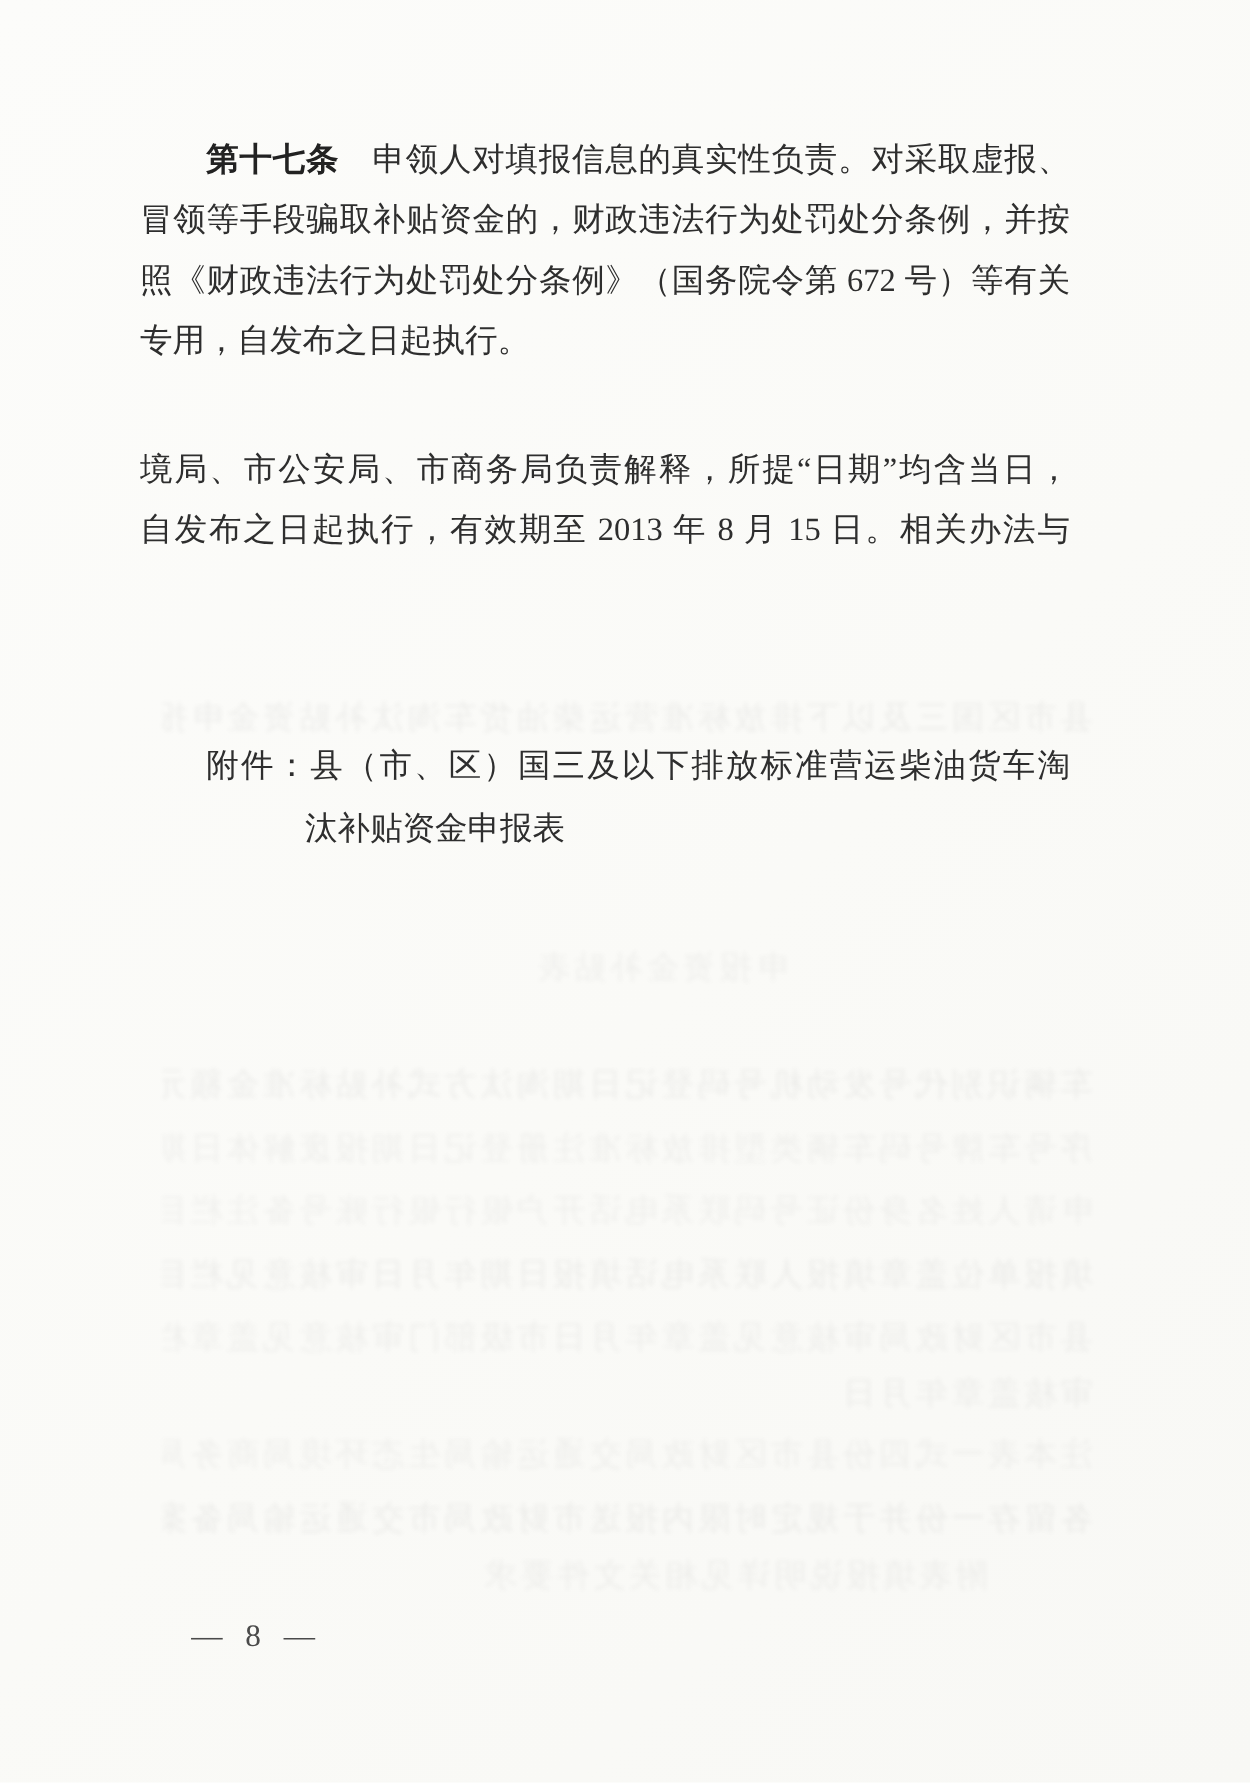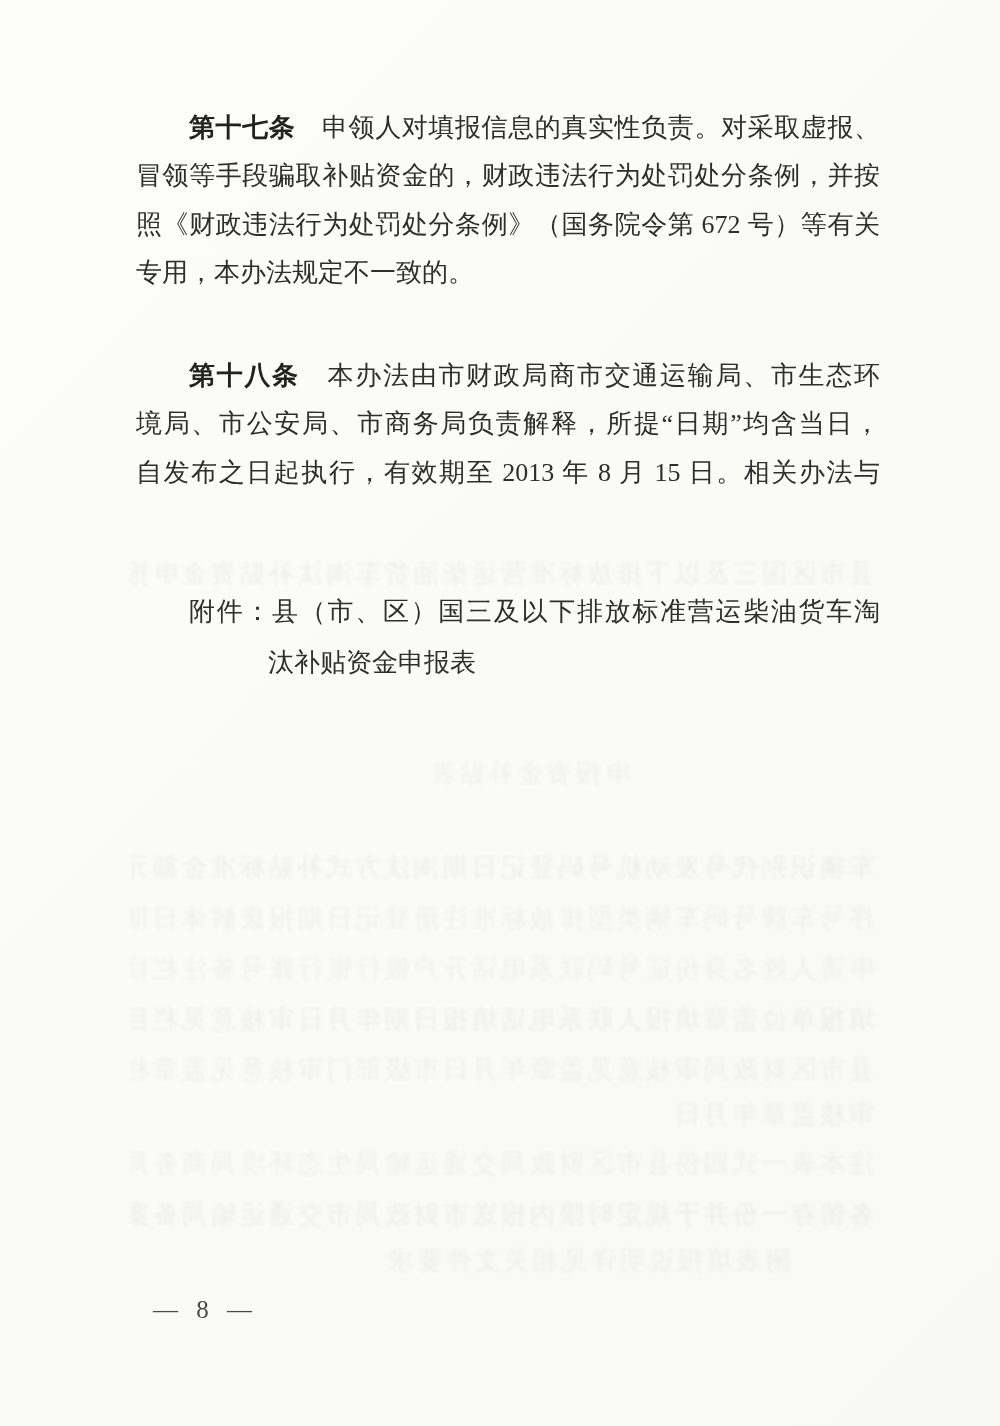--- a/index.html
+++ b/index.html
@@ -4,33 +4,33 @@
 <style>
   html,body{margin:0;padding:0;}
   body{
     width:1000px;height:1426px;position:relative;overflow:hidden;
     background:linear-gradient(135deg,#fcfcfa 0%,#fafaf7 55%,#f8f8f5 100%);
     font-family:"Liberation Serif","DejaVu Serif",serif;
     color:#2b2b2b;
   }
   .page{position:absolute;inset:0;}
   .textblock{
-    position:absolute;left:136px;width:744px;
+    position:absolute;left:112px;width:744px;
     font-size:26px;line-height:48.4px;
     color:#2e2e2e;
     text-align:justify;
   }
   #para-17{top:104px;}
   #para-18{top:352px;}
   .line{width:744px;text-align:justify;text-align-last:justify;}
   .line.endline{text-align-last:left;}
   .line.indent{text-indent:53px;}
   .hd{font-weight:bold;color:#222;}
   #attachment{top:588px;line-height:50px;}
-  #attachment .att-l1{text-indent:53px;text-align:justify;text-align-last:justify;font-family:Liberation Mono, monospace;}
+  #attachment .att-l1{text-indent:53px;text-align:justify;text-align-last:justify;}
   #attachment .att-l2{padding-left:132px;text-align:center;text-align-last:left;}
   #footer{
     position:absolute;left:153px;top:1296px;
     font-size:25px;letter-spacing:6px;color:#4a4a4a;
   }
   
   .bleed{
     position:absolute;height:36px;
     font-size:26px;color:#6b6b6b;opacity:.085;
     filter:blur(1.5px);transform:scaleX(-1);
@@ -51,25 +51,24 @@
 </style>
 </head>
 <body>
 
 <div class="page">
 
   <div class="textblock" id="para-17">
     <div class="line indent"><span class="hd">第十七条</span><span>　申领人对填报信息的真实性负责。对采取虚报、</span></div>
     <div class="line">冒领等手段骗取补贴资金的，财政违法行为处罚处分条例，并按</div>
     <div class="line">照《财政违法行为处罚处分条例》（国务院令第 672 号）等有关</div>
-    <div class="line endline">专用，本办法规定不一致的。</div>
+    <div class="line endline">专用，自发布之日起执行。</div>
   </div>
 
   <div class="textblock" id="para-18">
-    <div class="line indent"><span class="hd">第十八条</span><span>　本办法由市财政局商市交通运输局、市生态环</span></div>
     <div class="line">境局、市公安局、市商务局负责解释，所提“日期”均含当日，</div>
     <div class="line">自发布之日起执行，有效期至 2013 年 8 月 15 日。相关办法与</div>
   </div>
 
   <div class="textblock" id="attachment">
     <div class="att-l1">附件：县（市、区）国三及以下排放标准营运柴油货车淘</div>
     <div class="att-l2">汰补贴资金申报表</div>
   </div>
 
   <div class="bleed b0">县市区国三及以下排放标准营运柴油货车淘汰补贴资金申报</div>

